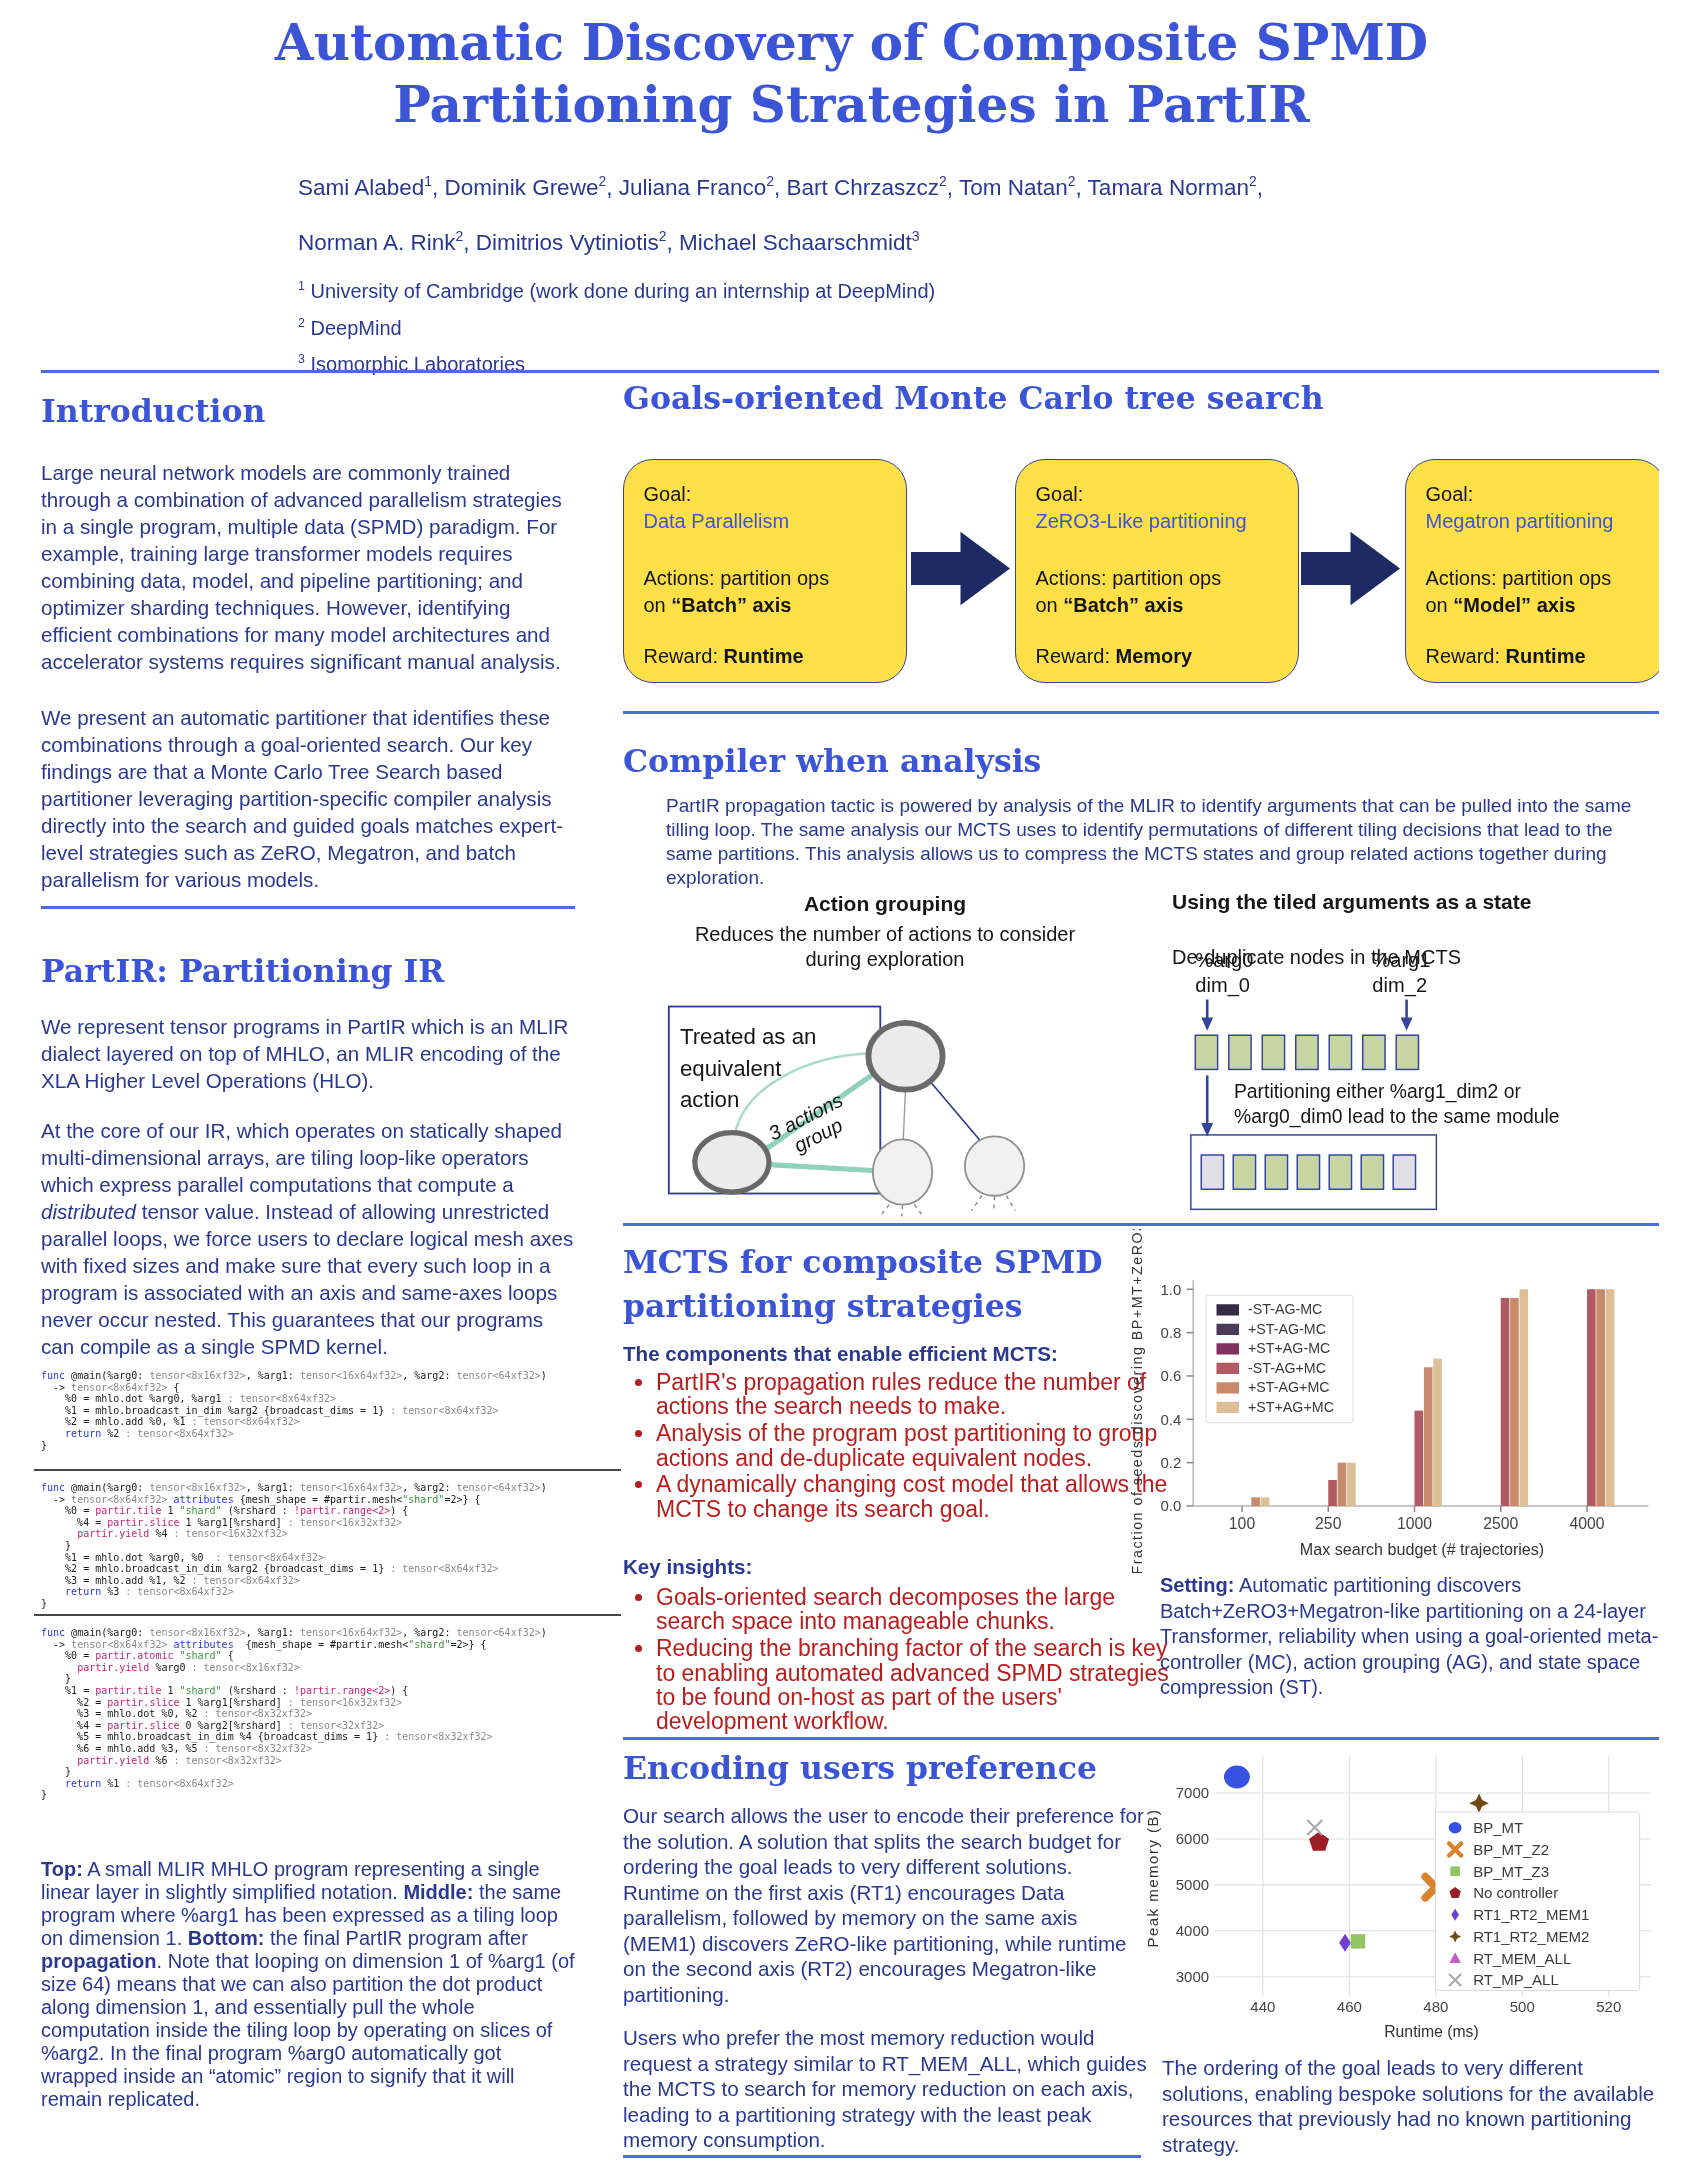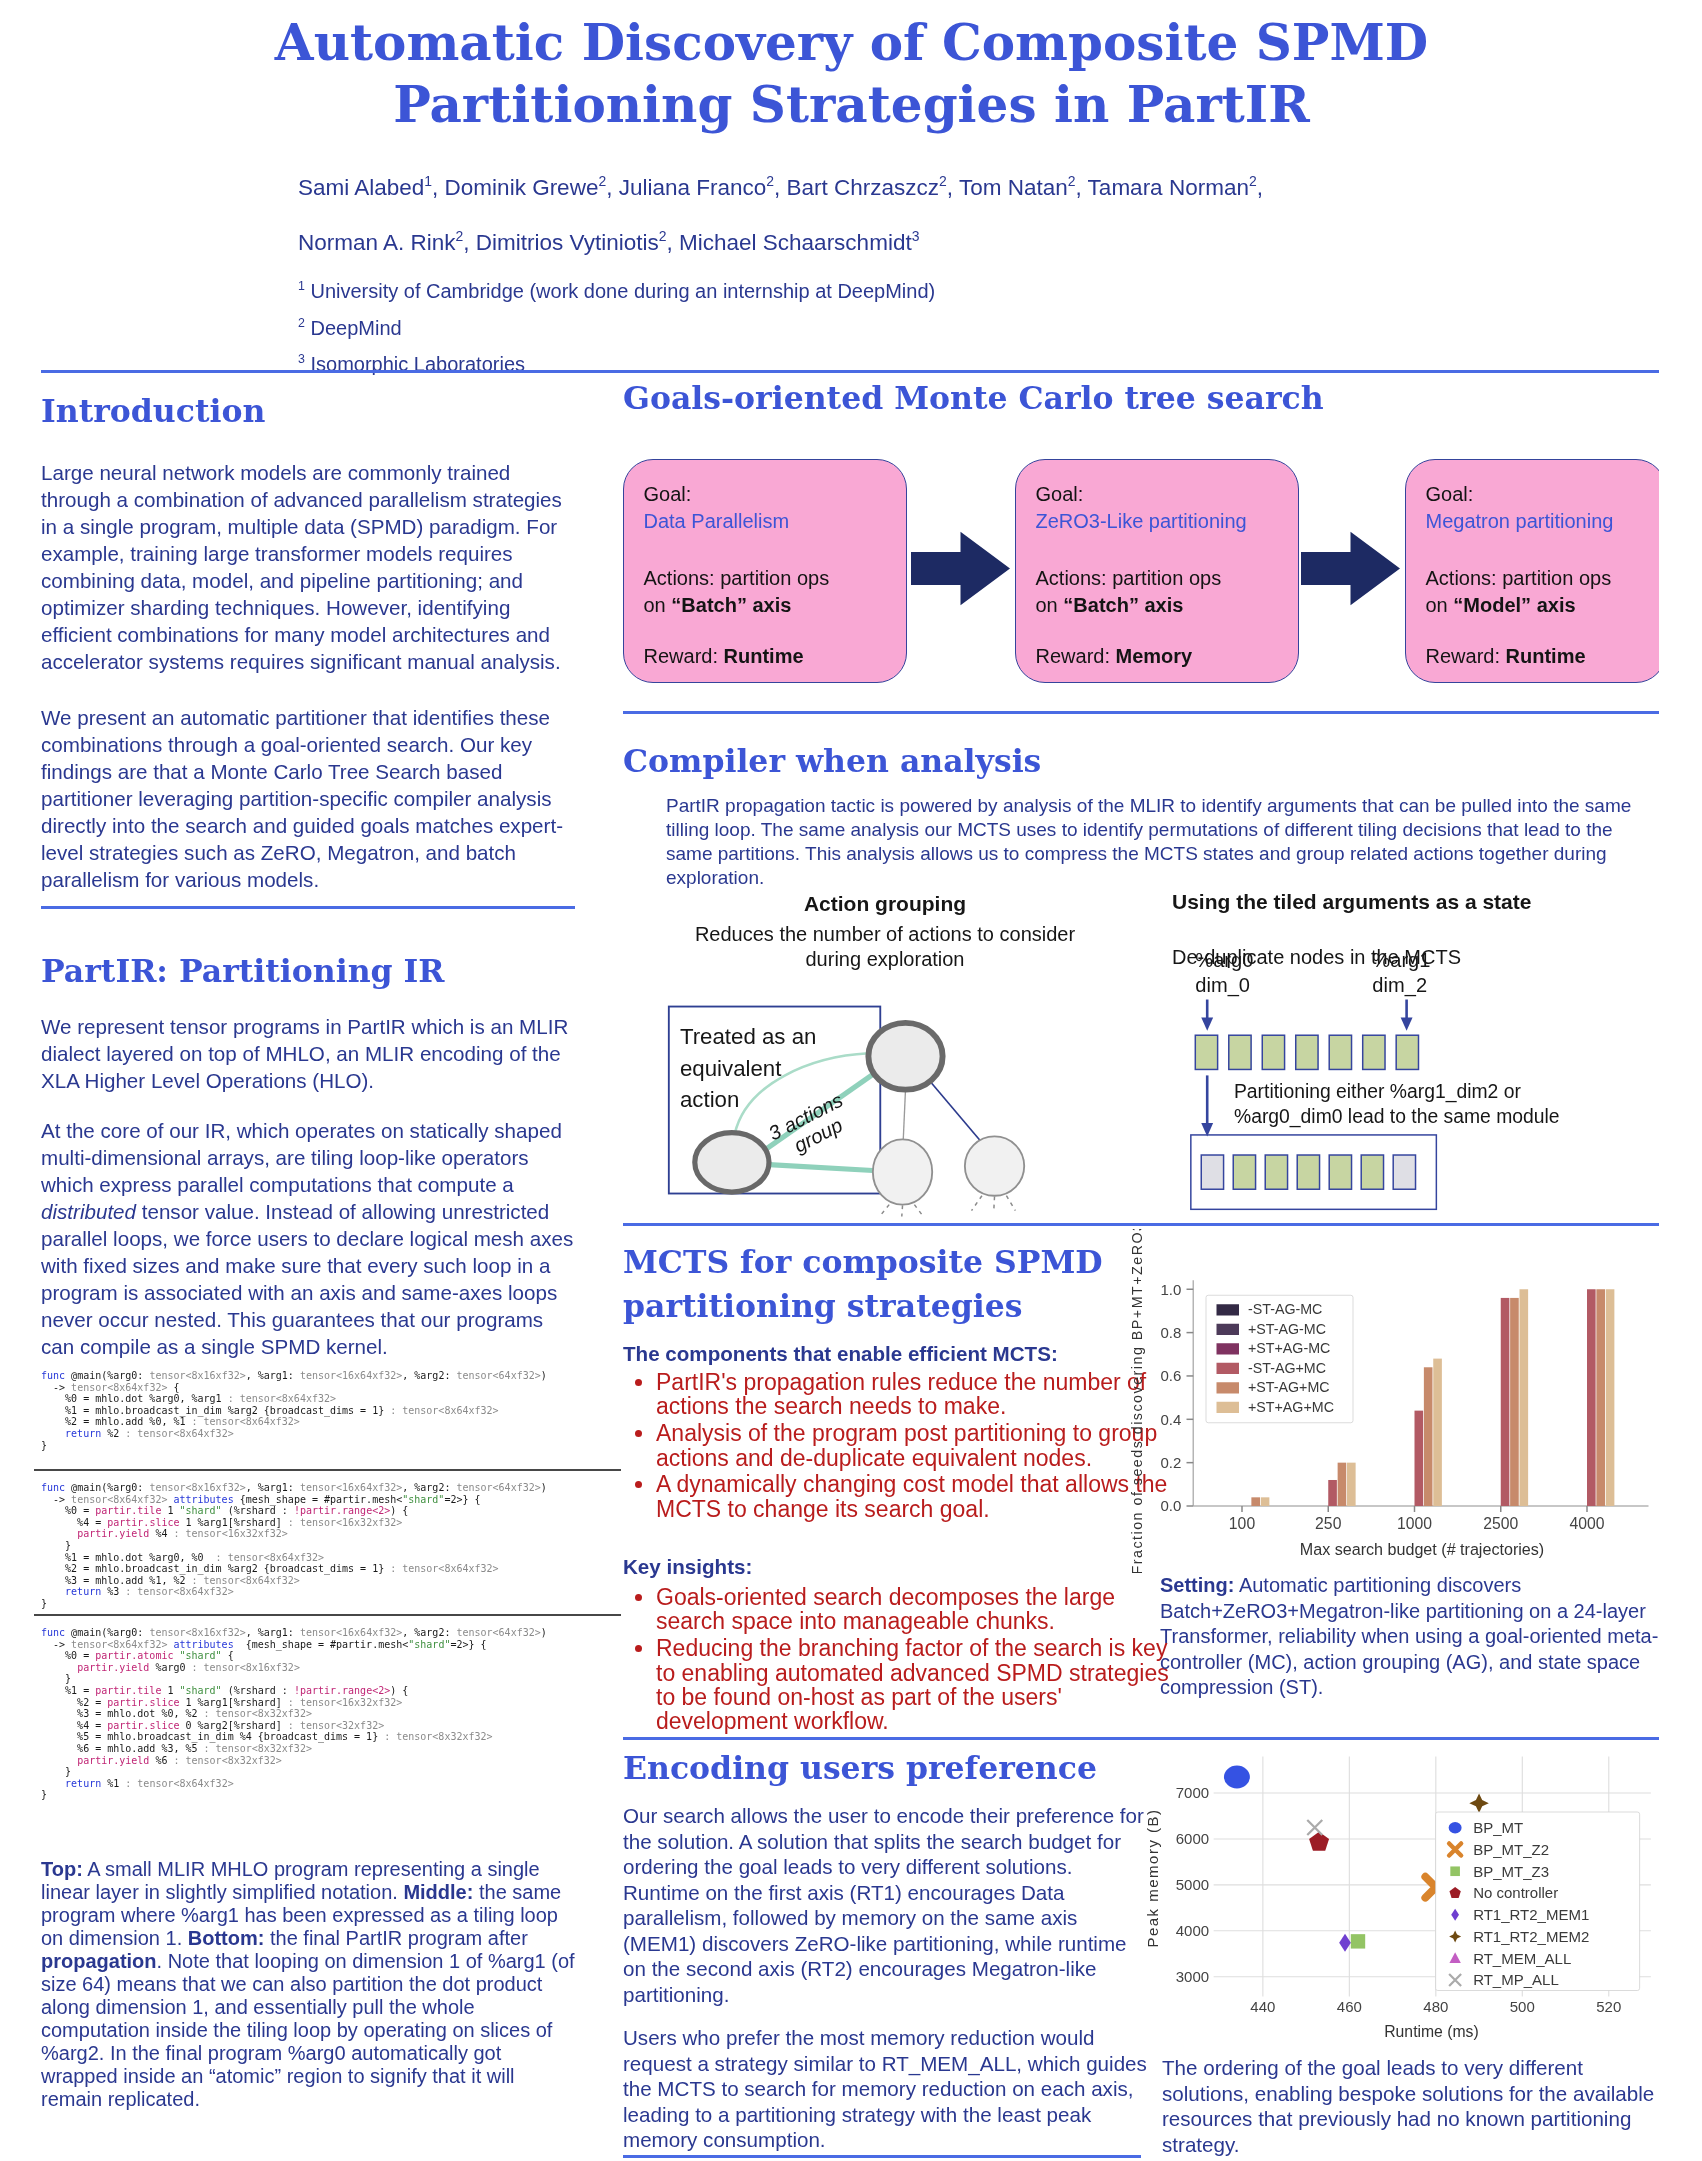--- a/index.html
+++ b/index.html
@@ -9,21 +9,21 @@
   .serif-h{font-family:"DejaVu Serif",serif;font-weight:700;color:#3c55d6;}
   .title{font-size:50px;line-height:62px;text-align:center;width:1703px;left:0;}
   .sec-h{font-size:31.5px;line-height:38px;}
   .body-t{font-size:20.6px;line-height:27px;color:#2a3890;}
   .black-t{color:#161616;}
   .hr{position:absolute;height:2.6px;background:#4a6be4;}
   .code-sep{position:absolute;height:1.5px;background:#474747;}
   .code{font-family:"DejaVu Sans Mono",monospace;font-size:10px;line-height:11.6px;font-weight:400;white-space:pre;color:#191919;}
   .c-k{color:#2637d8;} .c-p{color:#c02575;} .c-s{color:#3f8f3f;} .c-t{color:#8a8a8a;} .c-d{color:#191919;}
   .goal-box{position:absolute;top:459px;height:224px;border:1.9px solid #35449c;border-radius:30px;
-            background:#f9a8d4;padding:21px 19.5px;font-size:20px;line-height:27px;color:#141414;box-sizing:border-box;}
+            background:#fde047;padding:21px 19.5px;font-size:20px;line-height:27px;color:#141414;box-sizing:border-box;}
   .goal-name{color:#3c55d6;}
   .gap1{height:30px;} .gap2{height:24px;}
   ul.blist{margin:0;padding-left:33px;}
   ul.blist li{margin:0 0 2.3px 0;}
   .bullets{font-size:23px;line-height:24.4px;color:#b91c1c;}
   sup{font-size:62%;}
   .dtext{font-family:"Liberation Sans",sans-serif;font-size:30px;fill:#161616;}
   .dtext26{font-family:"Liberation Sans",sans-serif;font-size:26px;fill:#161616;}
   .dtext27{font-family:"Liberation Sans",sans-serif;font-size:27px;fill:#161616;}
   .dtext-i{font-family:"Liberation Sans",sans-serif;font-style:italic;font-size:27px;fill:#161616;}

